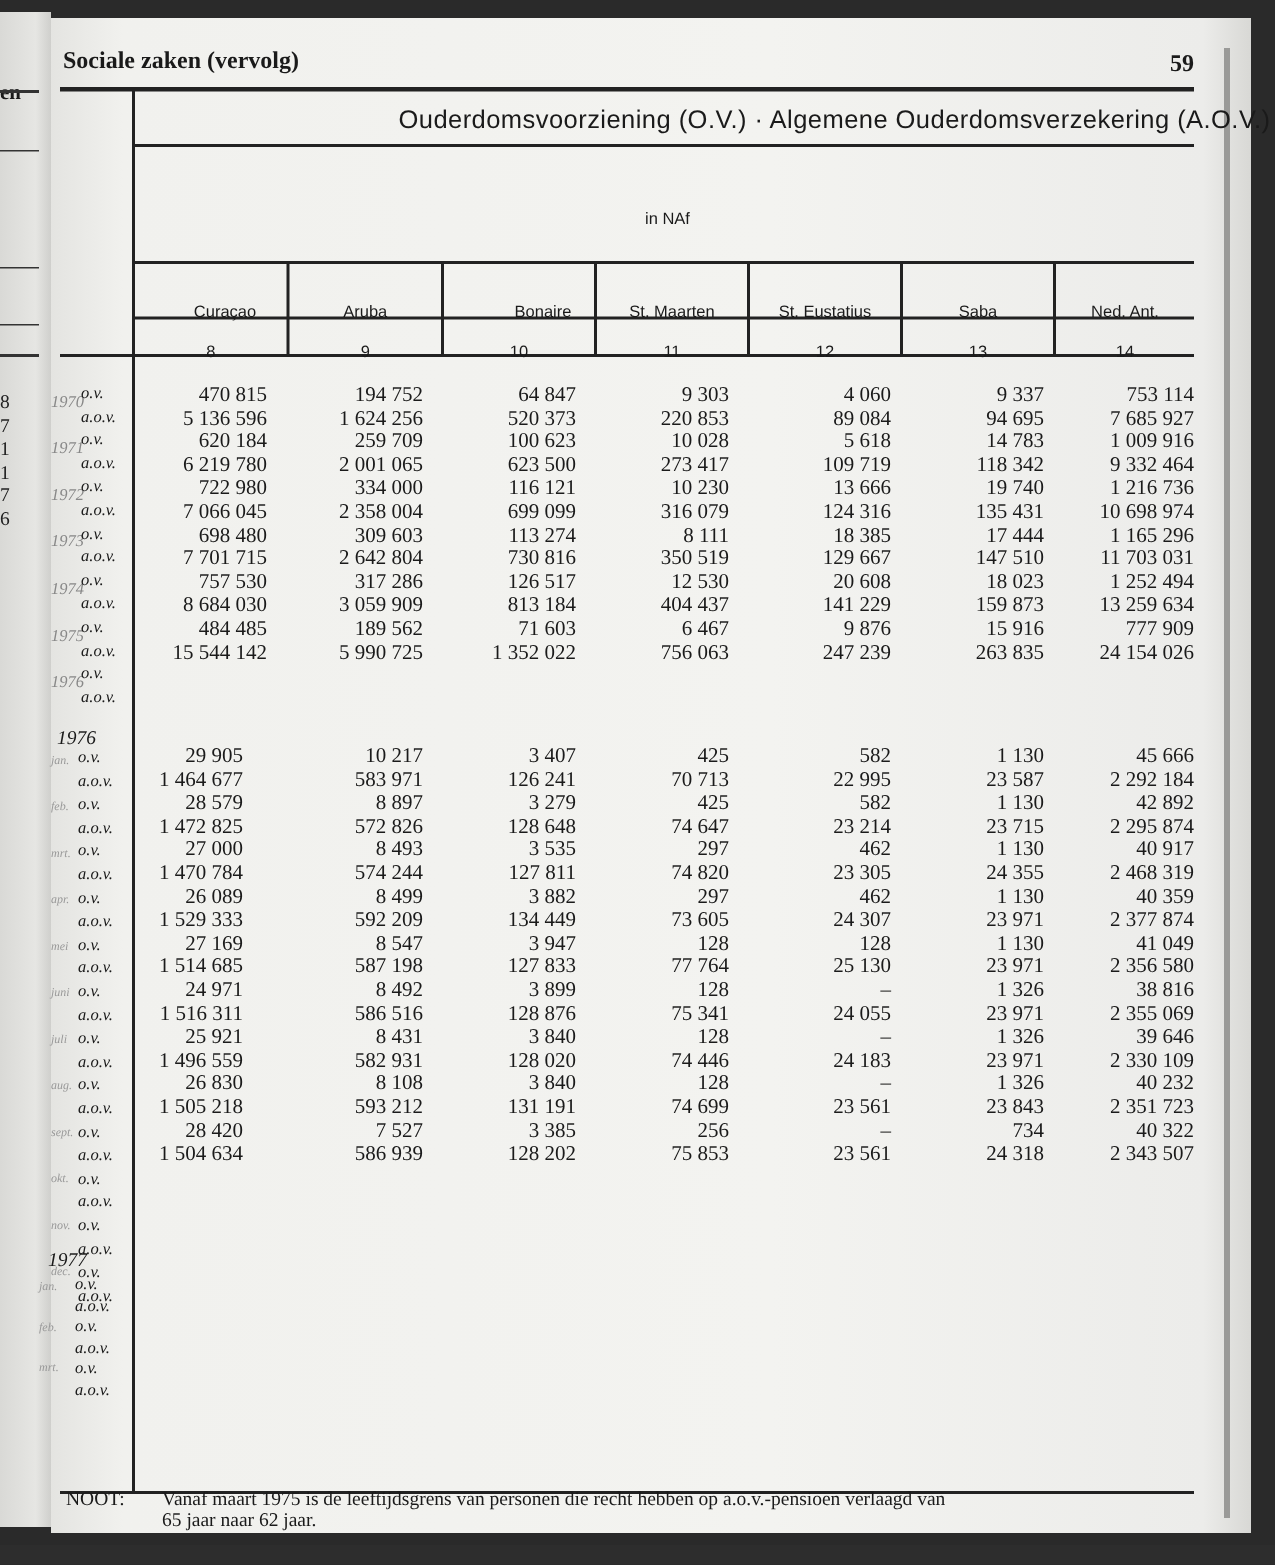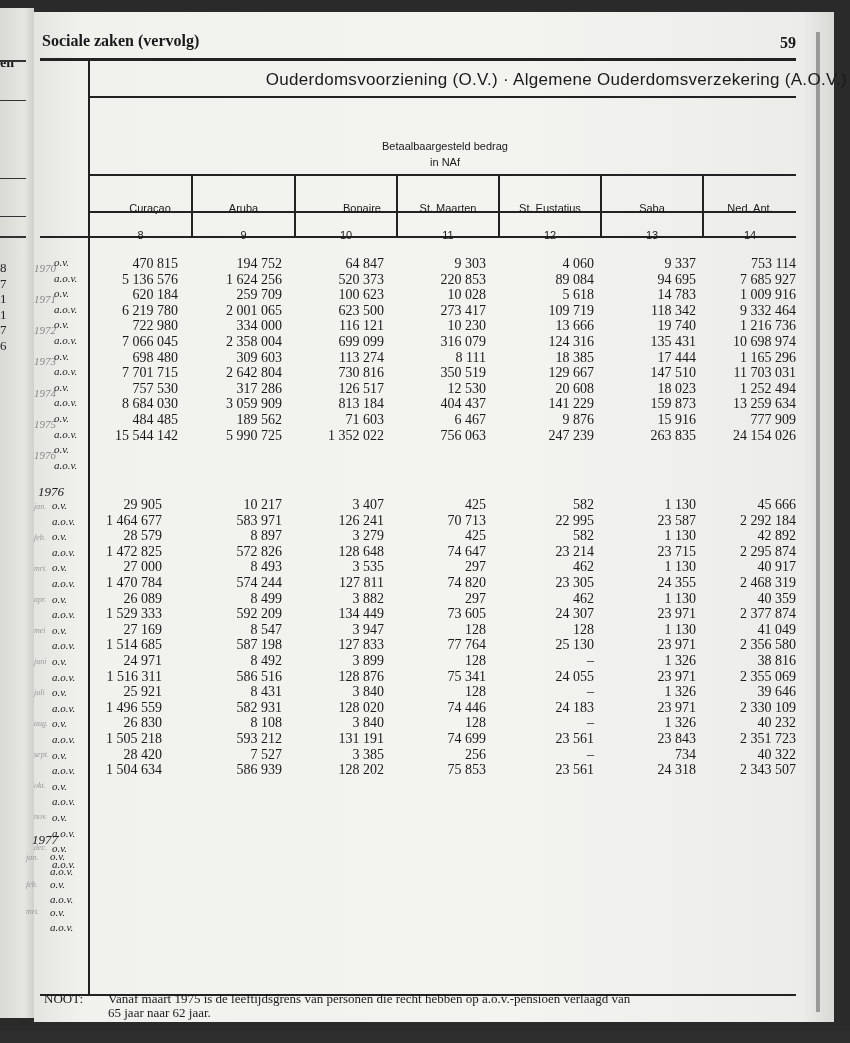--- a/index.html
+++ b/index.html
@@ -77,21 +77,20 @@
   <div class="vline" style="left:54px; top:46px; height:936px;"></div>
   <div class="vline" style="left:157px; top:162px; height:62px;"></div>
   <div class="vline" style="left:260px; top:162px; height:62px;"></div>
   <div class="vline" style="left:362px; top:162px; height:62px;"></div>
   <div class="vline" style="left:464px; top:162px; height:62px;"></div>
   <div class="vline" style="left:566px; top:162px; height:62px;"></div>
   <div class="vline" style="left:668px; top:162px; height:62px;"></div>
 
   <div class="title-cell sans">Ouderdomsvoorziening (O.V.)  ·  Algemene Ouderdomsverzekering (A.O.V.)</div>
   <div class="subtitle sans">
-    <div>Betaalbaargesteld bedrag</div>
     <div>in NAf</div>
   </div>
 
   <div class="colhead sans" style="left:56px; width:120px;">Curaçao</div>
   <div class="colhead sans" style="left:159px; width:101px;">Aruba</div>
   <div class="colhead sans" style="left:262px; width:100px;margin-left:16px;">Bonaire</div>
   <div class="colhead sans" style="left:364px; width:100px;">St. Maarten</div>
   <div class="colhead sans" style="left:466px; width:100px;">St. Eustatius</div>
   <div class="colhead sans" style="left:568px; width:100px;">Saba</div>
   <div class="colhead sans" style="left:670px; width:92px;">Ned. Ant.</div>
@@ -181,21 +180,21 @@
     <div class="rl" style="left:16px; top:18px;">o.v.</div>
     <div class="rl" style="left:16px; top:33px;">a.o.v.</div>
     <div class="rl" style="left:16px; top:46px;">o.v.</div>
     <div class="rl" style="left:16px; top:61px;">a.o.v.</div>
     <div class="rl" style="left:16px; top:74px;">o.v.</div>
     <div class="rl" style="left:16px; top:89px;">a.o.v.</div>
   </div>
 
   <div class="col" style="left:56px; width:88px;">
     <div>470 815</div>
-      <div>5 136 576</div>
+      <div>5 136 596</div>
       <div>620 184</div>
       <div>6 219 780</div>
       <div>722 980</div>
       <div>7 066 045</div>
       <div>698 480</div>
       <div>7 701 715</div>
       <div>757 530</div>
       <div>8 684 030</div>
       <div>484 485</div>
       <div>15 544 142</div>

